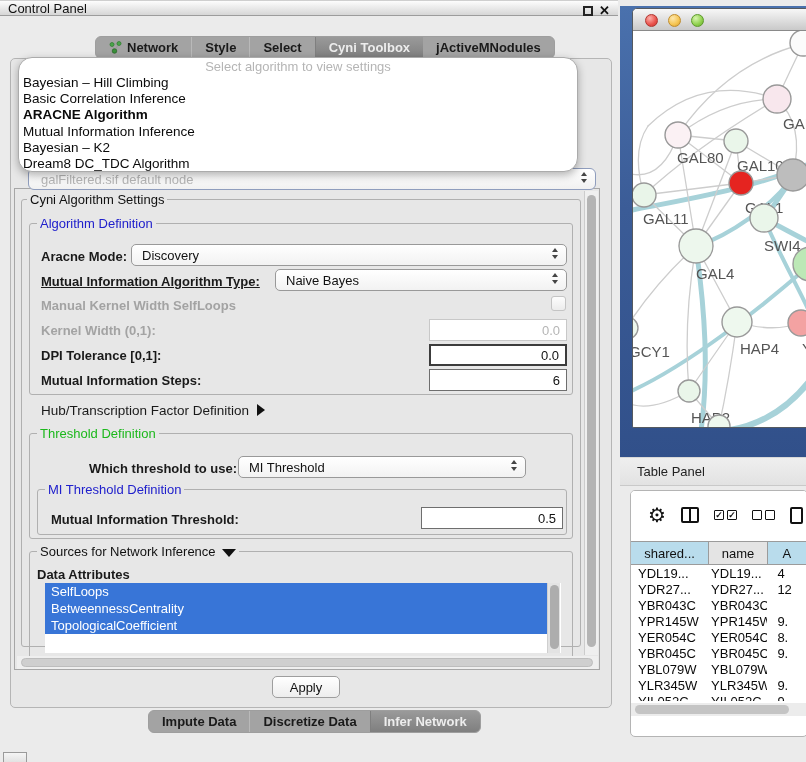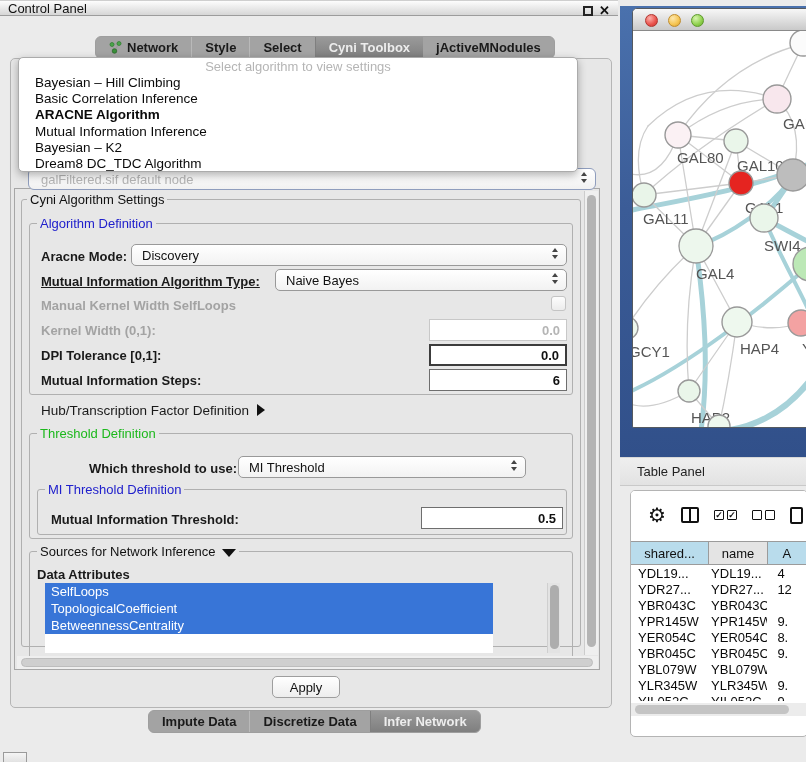--- a/index.html
+++ b/index.html
@@ -24,23 +24,23 @@
   .seggroup { display:inline-flex; background:#a3a3a3; border:1px solid #9e9e9e; border-radius:6px; overflow:hidden; height:23px; }
   .seg { display:flex; align-items:center; gap:5px; padding:0 13px; font-size:13px; font-weight:bold; color:#1a1a1a; border-left:1px solid #b9b9b9; }
   .seg:first-child { border-left:none; }
   .seg.sel { background:linear-gradient(#9a9a9a,#7f7f7f); color:#ededed; border-left-color:#7f7f7f; }
   .seg.sel + .seg { border-left:none; }
   #top-tabs { left:95px; top:36px; }
   #bottom-tabs { left:148px; top:710px; }
 
   
   #algo-overlay { left:18px; top:57px; width:560px; height:115px; background:#fff;
-    border:1px solid #ababab; border-radius:5px; box-shadow:0 3px 9px rgba(0,0,0,.3); z-index:40; }
+    border:1px solid #ababab; border-radius:14px; box-shadow:0 3px 9px rgba(0,0,0,.3); z-index:40; }
   .dd-hint { font-size:13px; color:#b5b5b5; text-align:center; padding-top:1px; height:17px; }
-  .ddi { font-size:13.5px; color:#0a0a0a; line-height:16.2px; padding-left:16px; white-space:nowrap; }
+  .ddi { font-size:13.5px; color:#0a0a0a; line-height:16.2px; padding-left:4px; white-space:nowrap; }
   .ddi.bold { font-weight:bold; }
 
   
   #hidden-combo { left:28px; top:168px; width:568px; height:22px; background:linear-gradient(#fff,#f1f1f1);
     border:1px solid #8f9dbd; border-radius:6px; z-index:10; overflow:hidden; }
   #hidden-combo .hc-text { position:absolute; left:12px; top:3px; font-size:13px; color:#b4b4b4; }
 
   
   #settings-pane { left:14px; top:188px; width:586px; height:482px; background:#e7e7e7;
     border:1px solid #a6a6a6; z-index:5; overflow:hidden; }
@@ -53,31 +53,31 @@
   .blab.dis { color:#a3a3a3; }
 
   .combo { position:absolute; background:linear-gradient(#ffffff,#f2f2f2); border:1px solid #999;
     border-radius:5px; height:22px; font-size:13px; color:#111; display:flex; align-items:center; padding-left:10px; }
   .spin { position:absolute; right:8px; top:3px; display:flex; flex-direction:column; align-items:center; }
   .spin i { display:block; width:0; height:0; border-left:3.5px solid transparent; border-right:3.5px solid transparent; }
   .spin .up { border-bottom:4.5px solid #444; margin-bottom:2.5px; }
   .spin .dn { border-top:4.5px solid #444; }
 
   .tfield { position:absolute; background:#fff; height:22px; font-size:13px; color:#111;
-    display:flex; align-items:center; justify-content:flex-end; padding-right:6px; border:1px solid #6e6e6e;font-weight:bold; }
+    display:flex; align-items:center; justify-content:flex-end; padding-right:6px; border:1px solid #6e6e6e; }
   .tfield.dis { color:#b5b5b5; border:1px solid #c8c8c8; }
   .tfield.focus { border:2px solid #3c3c3c; }
 
   .cbox { position:absolute; width:15px; height:15px; border:1px solid #c4c4c4; border-radius:3px;
     background:linear-gradient(#fdfdfd,#ececec); }
 
   .tri-r { display:inline-block; width:0; height:0; border-top:6px solid transparent; border-bottom:6px solid transparent; border-left:8px solid #111; margin-left:8px; vertical-align:-1px; }
   .tri-d { display:inline-block; width:0; height:0; border-left:7px solid transparent; border-right:7px solid transparent; border-top:8px solid #111; margin-left:6px; vertical-align:-1px; }
 
-  .attr-list { position:absolute; left:30px; top:394px; width:448px; height:70px; background:#fff; overflow:hidden; }
+  .attr-list { position:absolute; left:30px; top:394px; width:516px; height:70px; background:#fff; overflow:hidden; }
   .attr-item { width:502px; height:17px; line-height:17px; background:#3875d7; color:#fff; font-size:13px; padding-left:6px; white-space:nowrap; }
   .attr-sb { position:absolute; left:532px; top:394px; width:13px; height:70px; background:#e3e3e3; border-left:1px solid #cfcfcf; }
   .attr-sb .thumb { position:absolute; left:1.5px; top:2px; width:9px; height:64px; background:#adadad; border-radius:5px; }
 
   .vscroll { position:absolute; left:569px; top:2px; width:14px; height:464px; background:#efefef; border-left:1px solid #cccccc; }
   .vscroll .thumb { position:absolute; left:2px; top:4px; width:9px; height:452px; background:#b4b4b4; border-radius:6px; }
   .hscroll { position:absolute; left:2px; top:467px; width:581px; height:13px; background:#efefef; }
   .hscroll .thumb { position:absolute; left:4px; top:2px; width:572px; height:9px; background:#cfcfcf; border:1px solid #bdbdbd; border-radius:6px; }
 
   #apply-btn { left:272px; top:676px; width:68px; height:22px; background:linear-gradient(#ffffff,#ededed);
@@ -252,22 +252,22 @@
     <div class="tfield" style="left:406px; top:318px; width:142px;">
       <span>0.5</span>
     </div>
 
     <div class="groupbox" style="left:14px; top:362px; width:544px; height:110px;"></div>
     <span class="grouptitle gt-black" style="left:22px; top:355px;"><span>Sources for Network Inference</span><span class="tri-d"></span></span>
     <span class="blab" style="left:22px; top:378px;">Data Attributes</span>
 
     <div class="attr-list" id="attr-list">
         <div class="attr-item">SelfLoops</div>
+        <div class="attr-item">BetweennessCentrality</div>
         <div class="attr-item">TopologicalCoefficient</div>
-        <div class="attr-item">BetweennessCentrality</div>
       </div>
     <div class="attr-sb">
         <div class="thumb"></div>
       </div>
 
     <div class="vscroll">
         <div class="thumb"></div>
       </div>
     <div class="hscroll">
         <div class="thumb"></div>

